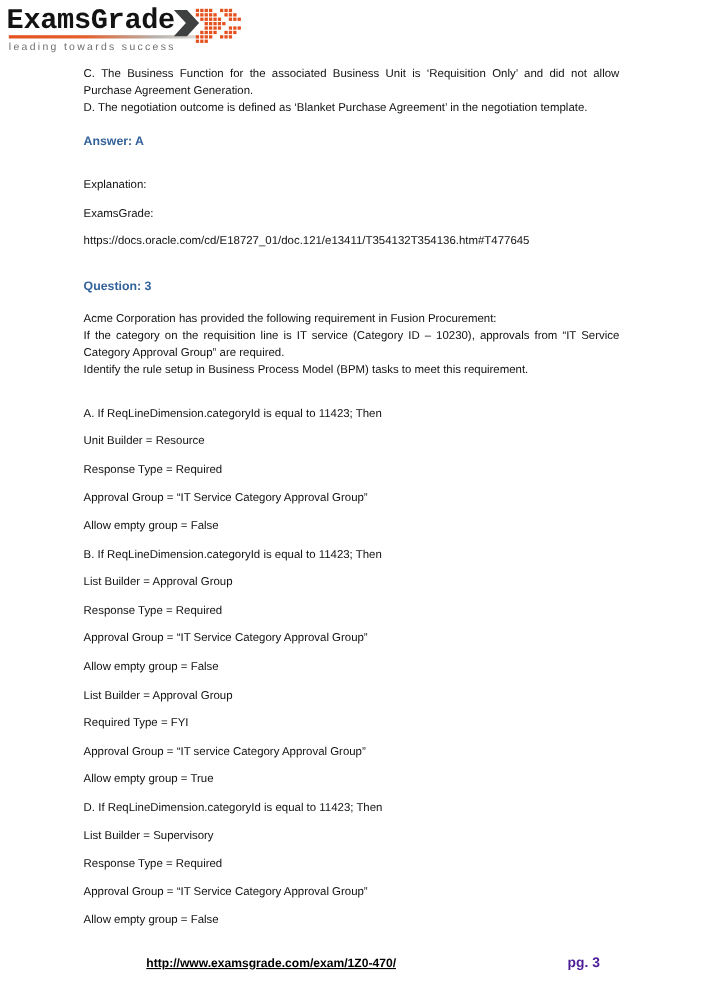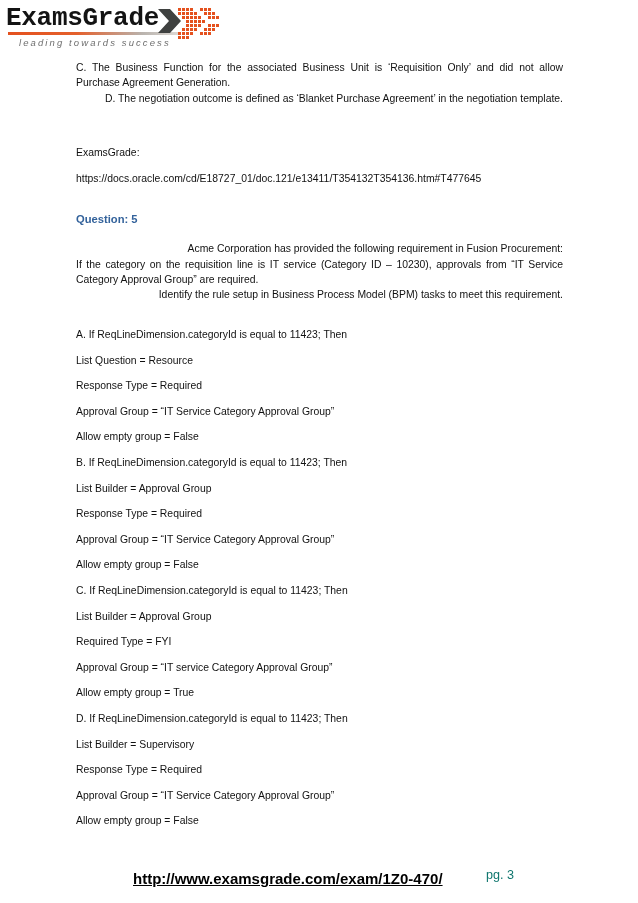--- a/index.html
+++ b/index.html
@@ -44,28 +44,27 @@
   .logo-rule {
     position: absolute;
     left: 2px;
     top: 28px;
     width: 172px;
     height: 3px;
     background: linear-gradient(to right, #e4511e 0%, #e4602c 40%, #b9b3ad 78%, #dedad6 100%);
   }
   .logo-tag {
     position: absolute;
-    left: 13px;
+    left: 2px;
     top: 33px;
     font-family: "Liberation Sans", sans-serif;
     font-size: 9.5px;
     letter-spacing: 2.1px;
     color: #6f6f6f;
     white-space: nowrap;
-    font-style: italic;
   }
   .logo-chevrons {
     position: absolute;
     left: 150px;
     top: 2px;
     width: 66px;
     height: 40px;
   }
   .logo-chevrons svg { display: block; }
 
@@ -74,21 +73,20 @@
     position: absolute;
     left: 76px;
     top: 60px;
     width: 487px;
   }
   .para {
     font-size: 10.4px;
     line-height: 15.3px;
     color: #111111;
     margin: 0;
-    text-align: right;
   }
   .para.justify { text-align: justify; }
   .heading {
     font-size: 11.2px;
     font-weight: 700;
     color: #33629b;
     line-height: 16px;
     margin: 0;
   }
   .spacer-lg { height: 15px; }
@@ -106,33 +104,33 @@
     position: absolute;
     left: 0;
     top: 868px;
     width: 638px;
     height: 26px;
   }
   .footer-url {
     position: absolute;
     left: 133px;
     top: 2px;
-    font-size: 15px;
+    font-size: 11px;
     font-weight: 700;
     color: #000000;
     text-decoration: underline;
     white-space: nowrap;
   }
   .footer-page {
     position: absolute;
-    left: 486px;
+    left: 516px;
     top: 0px;
     font-size: 12.6px;
-    font-weight: 400;
-    color: #0f766e;
+    font-weight: 700;
+    color: #4c1d95;
     white-space: nowrap;
   }
 </style>
 </head>
 <body>
 
 <div class="header">
   <div class="logo-wrap">
     <div class="logo-word">ExamsGrade</div>
     <div class="logo-rule"></div>
@@ -200,48 +198,49 @@
     </div>
   </div>
 </div>
 
 <div class="content">
 
   <p class="para justify">C. The Business Function for the associated Business Unit is ‘Requisition Only’ and did not allow Purchase Agreement Generation.</p>
   <p class="para">D. The negotiation outcome is defined as ‘Blanket Purchase Agreement’ in the negotiation template.</p>
 
   <div class="spacer-lg"></div>
+  <p class="heading">Answer: A</p>
   <div class="spacer-md"></div>
+  <p class="line">Explanation:</p>
   <p class="line">ExamsGrade:</p>
   <p class="line">https://docs.oracle.com/cd/E18727_01/doc.121/e13411/T354132T354136.htm#T477645</p>
 
   <div class="spacer-lg"></div>
-  <p class="heading">Question: 5</p>
+  <p class="heading">Question: 3</p>
   <div class="spacer-md"></div>
   <p class="para">Acme Corporation has provided the following requirement in Fusion Procurement:</p>
   <p class="para justify">If the category on the requisition line is IT service (Category ID – 10230), approvals from “IT Service Category Approval Group” are required.</p>
   <p class="para">Identify the rule setup in Business Process Model (BPM) tasks to meet this requirement.</p>
 
   <div class="spacer-md"></div>
   <div class="block">
     <p class="line">A. If ReqLineDimension.categoryId is equal to 11423; Then</p>
-    <p class="line">List Question = Resource</p>
+    <p class="line">Unit Builder = Resource</p>
     <p class="line">Response Type = Required</p>
     <p class="line">Approval Group = “IT Service Category Approval Group”</p>
     <p class="line">Allow empty group = False</p>
   </div>
   <div class="block">
     <p class="line">B. If ReqLineDimension.categoryId is equal to 11423; Then</p>
     <p class="line">List Builder = Approval Group</p>
     <p class="line">Response Type = Required</p>
     <p class="line">Approval Group = “IT Service Category Approval Group”</p>
     <p class="line">Allow empty group = False</p>
   </div>
   <div class="block">
-    <p class="line">C. If ReqLineDimension.categoryId is equal to 11423; Then</p>
     <p class="line">List Builder = Approval Group</p>
     <p class="line">Required Type = FYI</p>
     <p class="line">Approval Group = “IT service Category Approval Group”</p>
     <p class="line">Allow empty group = True</p>
   </div>
   <div class="block">
     <p class="line">D. If ReqLineDimension.categoryId is equal to 11423; Then</p>
     <p class="line">List Builder = Supervisory</p>
     <p class="line">Response Type = Required</p>
     <p class="line">Approval Group = “IT Service Category Approval Group”</p>

